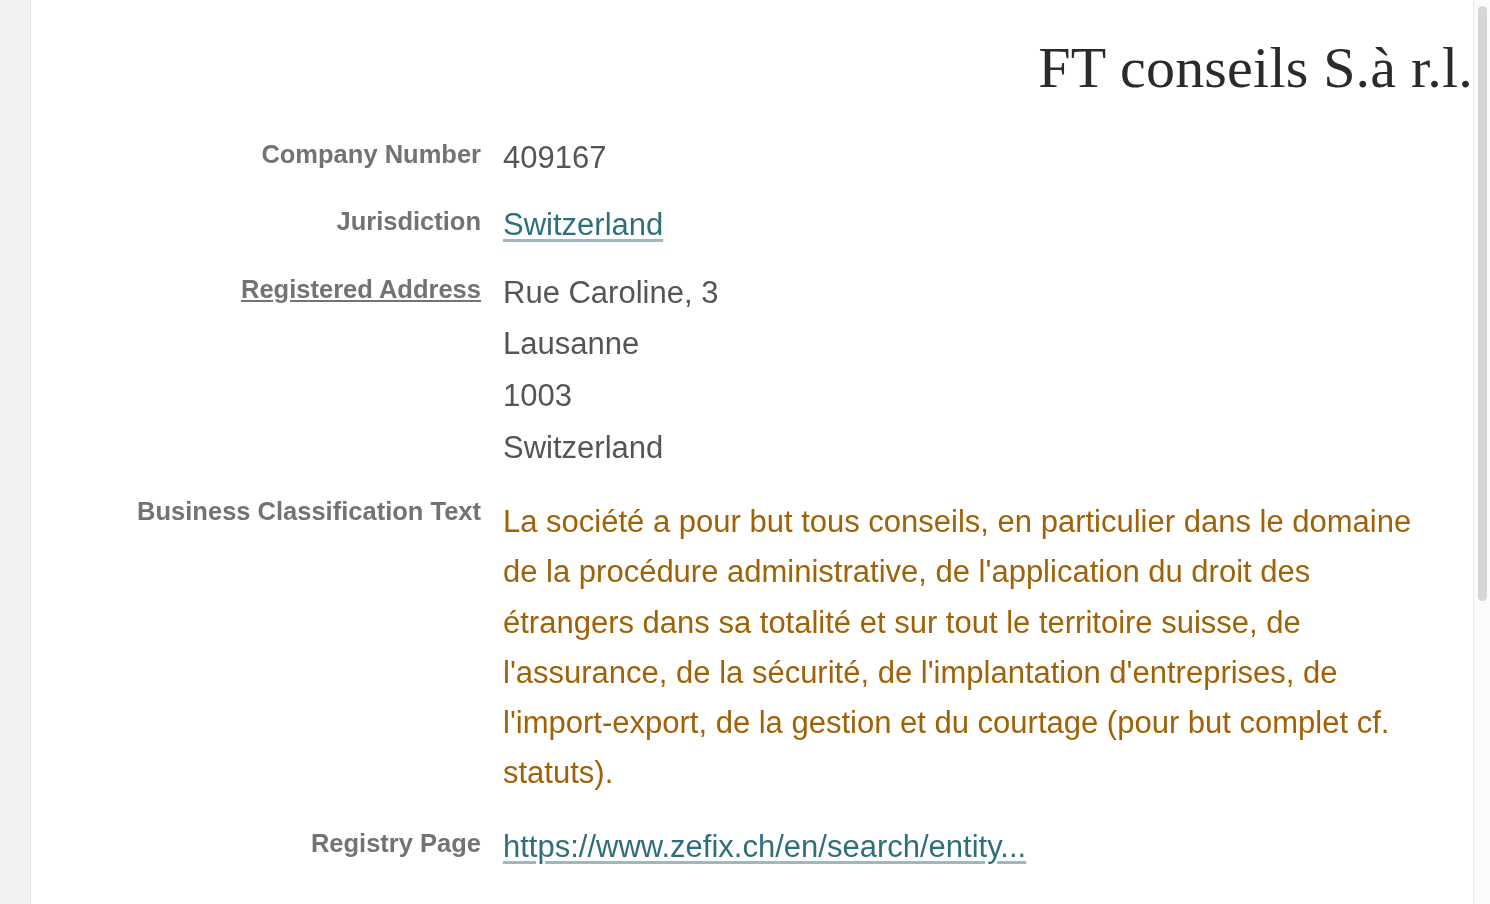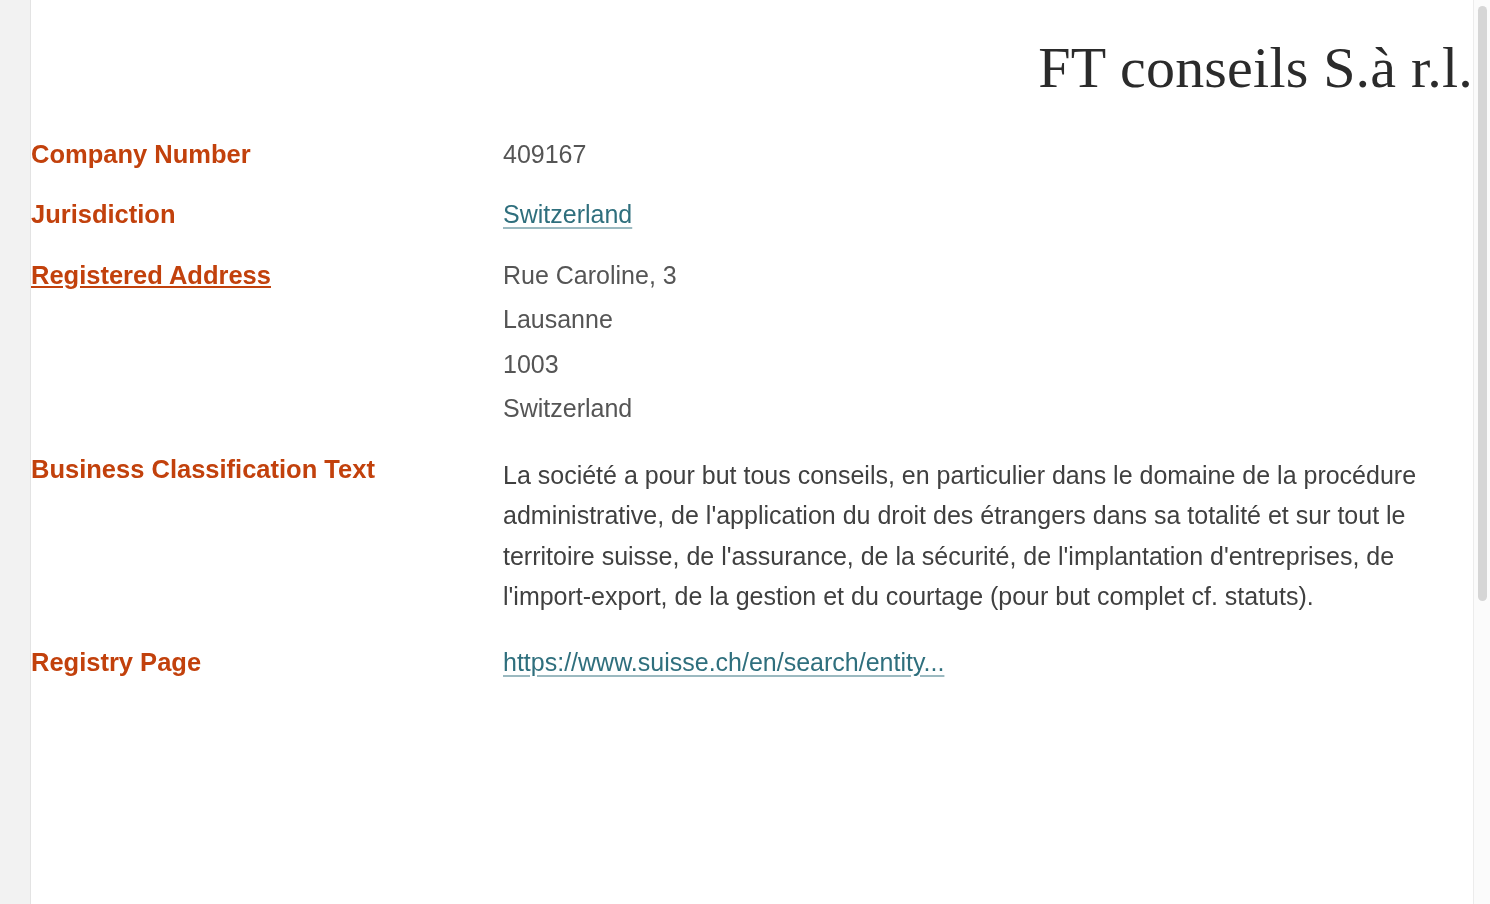--- a/index.html
+++ b/index.html
@@ -58,45 +58,46 @@
   }
   .attr-table {
     margin-top: 38px;
     border-collapse: collapse;
   }
   .attr-table tr {
     vertical-align: top;
   }
   .attr-label {
     width: 450px;
+    text-align: right;
     padding: 0 22px 31px 0;
     font-size: 25.5px;
     font-weight: bold;
-    color: #c2410c;
+    color: #737373;
     white-space: nowrap;
     line-height: 1.15;
   }
   .attr-value {
-    font-size: 25px;
+    font-size: 31px;
     font-weight: 400;
     color: #555555;
     padding: 0 0 31px 0;
     line-height: 1.18;
   }
   .attr-value .addr-line {
     display: block;
     margin-bottom: 15px;
   }
   .attr-value .addr-line:last-child {
     margin-bottom: 0;
   }
   .attr-value.desc {
     max-width: 935px;
     line-height: 1.62;
-    color: #404040;
+    color: #a16207;
   }
   .link {
     color: #2f6f7d;
     text-decoration: underline;
     text-underline-offset: 4px;
     text-decoration-color: #9bb9c0;
     cursor: pointer;
   }
   .addr-label {
     padding-bottom: 0;
@@ -133,21 +134,21 @@
           <span class="addr-line">Switzerland</span>
         </td>
       </tr>
       <tr>
         <td class="attr-label">Business Classification Text</td>
         <td class="attr-value desc">La société a pour but tous conseils, en particulier dans le domaine de la procédure administrative, de l'application du droit des étrangers dans sa totalité et sur tout le territoire suisse, de l'assurance, de la sécurité, de l'implantation d'entreprises, de l'import-export, de la gestion et du courtage (pour but complet cf. statuts).</td>
       </tr>
       <tr>
         <td class="attr-label">Registry Page</td>
         <td class="attr-value">
-          <a class="link">https://www.suisse.ch/en/search/entity...</a>
+          <a class="link">https://www.zefix.ch/en/search/entity...</a>
         </td>
       </tr>
     </tbody>
   </table>
 
 </div>
 
 <div class="scrollbar-track">
   <div class="scrollbar-thumb"></div>
 </div>

